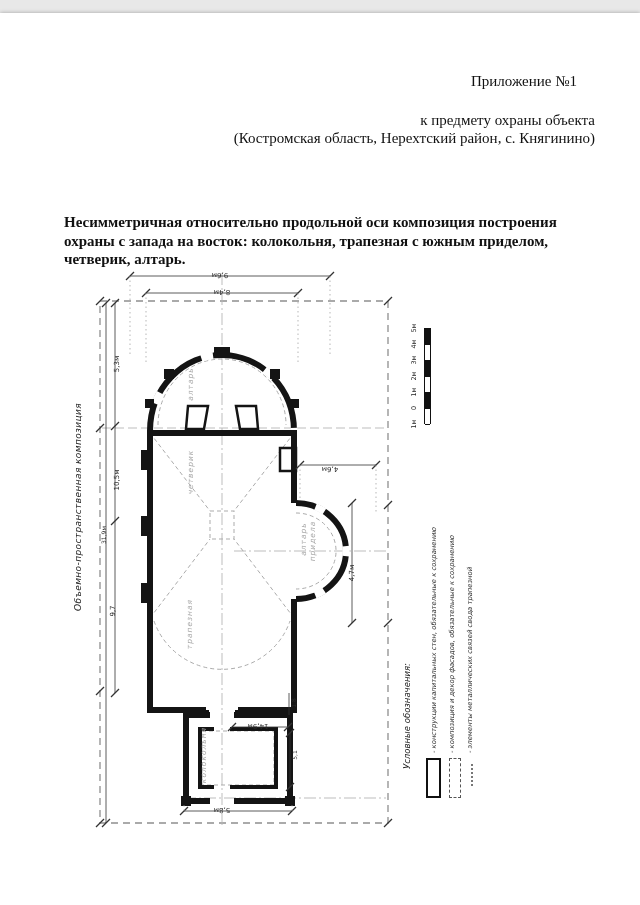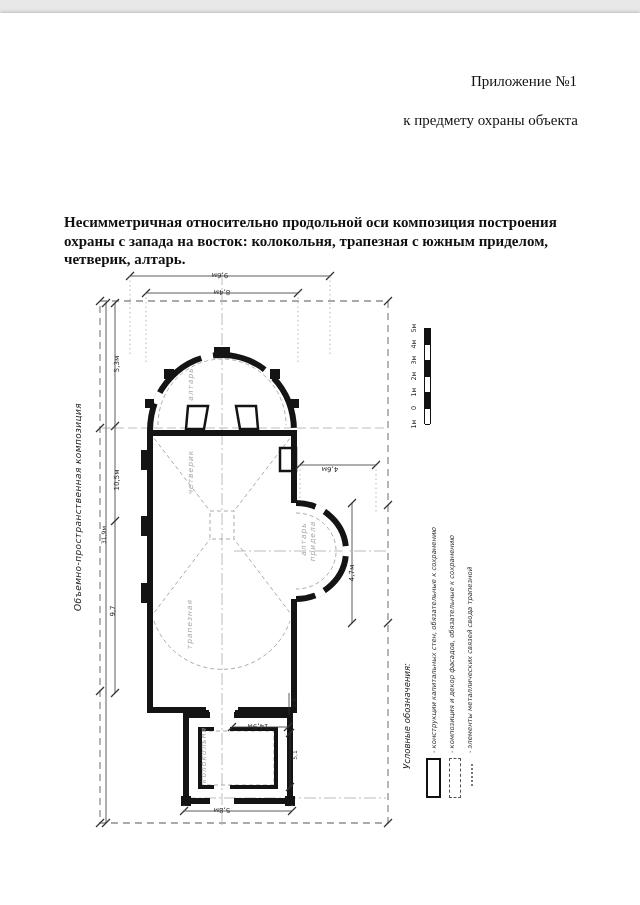--- a/index.html
+++ b/index.html
@@ -3,21 +3,21 @@
 <meta charset="utf-8">
 <style>
   html,body{margin:0;padding:0;background:#e8e8e8;}
   .page{
     position:relative;width:640px;height:905px;background:#ffffff;
     font-family:"Liberation Serif", serif;color:#111;overflow:hidden;
     margin:13px auto;box-shadow:0 0 4px rgba(0,0,0,.3);
   }
   .abs{position:absolute;}
   .appendix{top:60px;right:63px;font-size:15px;text-align:right;}
-  .dedication{top:99px;right:62px;font-size:15px;text-align:right;line-height:17.5px;}
+  .dedication{top:99px;right:45px;font-size:15px;text-align:right;line-height:17.5px;}
   .description{top:200px;left:64px;width:527px;font-size:15px;font-weight:bold;line-height:18.5px;text-align:left;}
   
   .lab{position:absolute;white-space:nowrap;font-family:"DejaVu Sans",sans-serif;}
   .r90{transform:translate(-50%,-50%) rotate(-90deg);}
   .r180{transform:translate(-50%,-50%) rotate(180deg);}
   .dim{font-size:7px;color:#2b2b2b;}
   .dim-sm{font-size:6px;color:#2b2b2b;}
   .room{font-size:7.5px;font-style:italic;color:#a9a9a9;letter-spacing:1px;}
   .sidetitle{font-size:9px;font-style:italic;color:#222;letter-spacing:.4px;}
   .scalelab{font-size:6.5px;color:#222;}
@@ -35,20 +35,21 @@
 </style>
 </head>
 <body>
 
 <div class="page">
 
   <div class="abs appendix">Приложение №1</div>
 
   <div class="abs dedication">
     <div>к предмету охраны объекта</div>
+    <div>(Костромская область, Нерехтский район, с. Княгинино)</div>
   </div>
 
   <div class="abs description">Несимметричная относительно продольной оси композиция построения охраны с запада на восток: колокольня, трапезная с южным приделом, четверик, алтарь.</div>
 
   <svg class="abs" style="left:84px;top:250px;" width="330" height="570" viewBox="0 0 330 570">
 
     <rect x="16" y="38" width="288" height="522" fill="none" stroke="#8f8f8f" stroke-width="1.3" stroke-dasharray="7 5"></rect>
 
     <g stroke="#333" stroke-width="1.2">
       <line x1="12" y1="42" x2="20" y2="34"></line>

